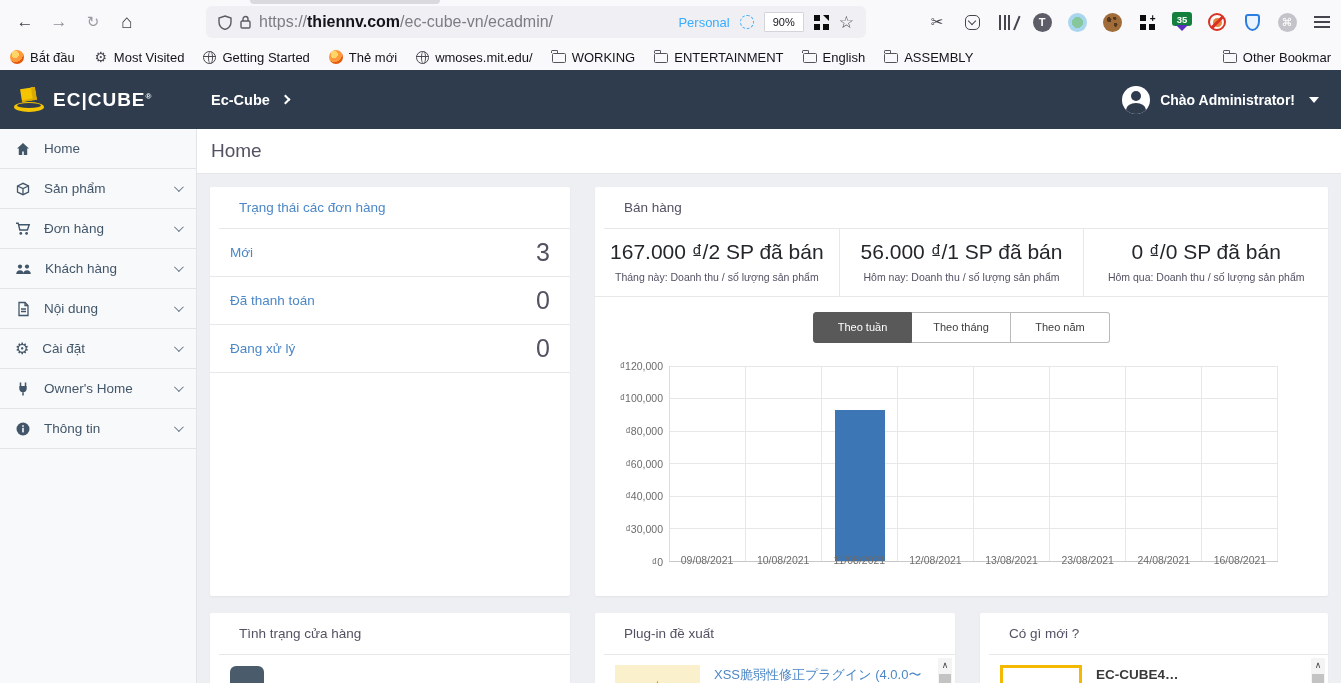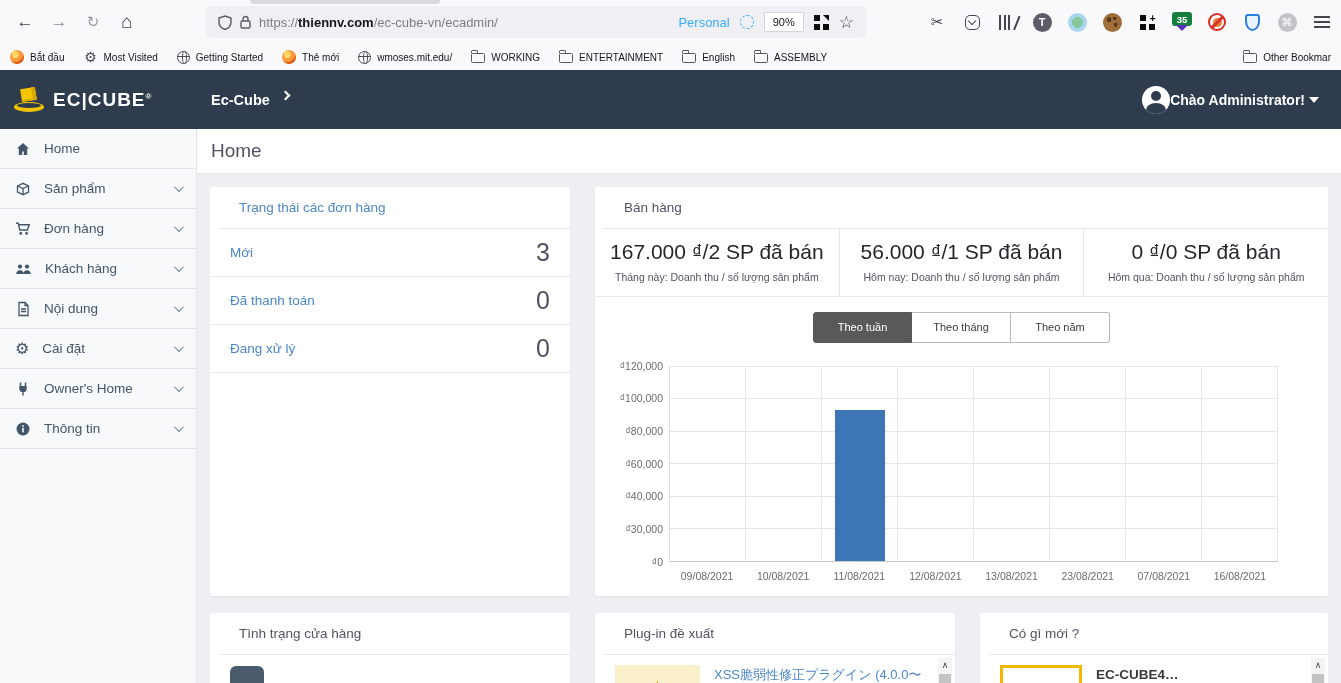--- a/index.html
+++ b/index.html
@@ -14,21 +14,21 @@
   .nav-btn { width:34px; height:32px; display:flex; align-items:center; justify-content:center;
     color:#45454e; font-size:17px; border-radius:4px; }
   .nav-btn.back::before { content:"\2190"; }
   .nav-btn.fwd::before { content:"\2192"; color:#8f8f98; }
   .nav-btn.reload::before { content:"\21BB"; color:#9a9aa3; font-size:15px; }
   .nav-btn.home::before { content:"\2302"; font-size:19px; }
   .urlbar { width:660px; height:32px; margin-left:62px; background:#f0f0f4; border-radius:6px;
     display:flex; align-items:center; padding:0 12px; gap:8px; }
   .ico-shield { width:14px; height:15px; }
   .ico-lock { width:11px; height:14px; }
-  .url-text { font-size:13px; color:#7c7c85; white-space:nowrap; }
+  .url-text { font-size:16px; color:#7c7c85; white-space:nowrap; }
   .url-text b { color:#15141a; font-weight:700; }
   .url-right { margin-left:auto; display:flex; align-items:center; gap:10px; }
   .container-label { font-size:13px; }
   .fingerprint { width:14px; height:14px; border:1.6px dashed #37adff; border-radius:50%; }
   .zoom-pill { background:#fff; border:1px solid #d4d4da; border-radius:1px; font-size:11px;
     color:#15141a; padding:3px 8px; }
   .bento { width:15px; height:15px; position:relative; }
   .bento i { position:absolute; width:6px; height:6px; background:#0c0c0d; }
   .bento i:nth-child(1){ left:0; top:0; } .bento i:nth-child(2){ left:0; bottom:0; }
   .bento i:nth-child(3){ right:0; bottom:0; }
@@ -70,21 +70,21 @@
   .zshield { width:15px; height:17px; border:2.2px solid #2a7de1; background:#eaf3ff;
     border-radius:3px 3px 50% 50% / 3px 3px 58% 58%; }
   .clover { width:19px; height:19px; border-radius:50%; background:#c3c3ca; color:#fff;
     font-size:11px; display:flex; align-items:center; justify-content:center; }
   .clover::before { content:"\2318"; }
   .hamburger { width:16px; height:12px; border-top:2px solid #45454e; border-bottom:2px solid #45454e;
     position:relative; }
   .hamburger::before { content:""; position:absolute; left:0; right:0; top:3px; height:2px; background:#45454e; }
 
   .bookmarks { height:26px; display:flex; align-items:center; padding:0 10px; gap:19px;
-    font-size:10px; color:#15141a; white-space:nowrap; }
+    font-size:13px; color:#15141a; white-space:nowrap; }
   .bm { display:flex; align-items:center; gap:6px; }
   .bm-spacer { flex:1; }
   .bmi { width:14px; height:14px; display:inline-flex; align-items:center; justify-content:center; flex:0 0 auto; }
   .bmi.ff { border-radius:50%;
     background:radial-gradient(circle at 38% 32%, #ffd567 0 28%, #ff9a3c 29% 58%, #e4590b 59%); }
   .bmi.gear::before { content:"\2699"; font-size:14px; color:#4a4a52; }
   .bmi.globe { width:13px; height:13px; border:1.3px solid #4a4a52; border-radius:50%; position:relative; }
   .bmi.globe::before { content:""; position:absolute; left:4px; top:-1px; bottom:-1px; width:3px;
     border-left:1.3px solid #4a4a52; border-right:1.3px solid #4a4a52; border-radius:50%; }
   .bmi.globe::after { content:""; position:absolute; left:-1px; right:-1px; top:4.2px; height:1.3px; background:#4a4a52; }
@@ -96,24 +96,24 @@
   .app-header { height:59px; background:#2e3c4e; display:flex; align-items:center; color:#fff; }
   .logo-box { width:197px; display:flex; align-items:center; gap:9px; padding-left:14px; }
   .logo-hat { position:relative; width:30px; height:26px; flex:0 0 auto; }
   .logo-hat .brim { position:absolute; bottom:1px; left:0; width:30px; height:10px; background:#f5c400; border-radius:50%; }
   .logo-hat .brim::before { content:""; position:absolute; left:3px; top:1px; width:24px; height:5px;
     background:#2e3c4e; border-radius:50%; }
   .logo-hat .cube { position:absolute; left:7px; top:1px; width:15px; height:13px; background:#f5c400;
     transform:rotate(-9deg); box-shadow:inset -4px -2px 0 #d9a900; }
   .logo-text { font-size:19px; font-weight:700; letter-spacing:1px; white-space:nowrap; }
   .logo-reg { font-size:8px; vertical-align:super; }
-  .breadcrumb { margin-left:14px; font-size:14.5px; font-weight:700; display:flex; gap:12px; }
+  .breadcrumb { margin-left:14px; font-size:14.5px; font-weight:700; display:flex; align-items:center; gap:12px; }
   .crumb-chevron { width:7px; height:7px; border-right:2.4px solid #fff; border-top:2.4px solid #fff;
     transform:rotate(45deg); }
-  .header-right { margin-left:auto; display:flex; align-items:center; padding-right:22px; }
+  .header-right { margin-left:auto; display:flex; align-items:center; gap:10px; padding-right:22px; }
   .avatar { width:28px; height:28px; border-radius:50%; background:#fff; position:relative; overflow:hidden; }
   .avatar::before { content:""; position:absolute; left:9px; top:5px; width:10px; height:10px;
     border-radius:50%; background:#2e3c4e; }
   .avatar::after { content:""; position:absolute; left:4px; top:17px; width:20px; height:14px;
     border-radius:50% 50% 0 0; background:#2e3c4e; }
   .greeting { font-size:14px; font-weight:700; }
   .caret-down { width:0; height:0; border-left:5px solid transparent; border-right:5px solid transparent;
     border-top:6px solid #fff; margin-left:4px; }
 
   
@@ -155,21 +155,21 @@
   .tab.active { background:#595959; border-color:#595959; color:#fff; }
 
   .chart-wrap { position:relative; height:238px; margin:8px 16px 0 16px; }
   .chart-plot { position:absolute; left:58px; right:34px; top:14px; bottom:28px;
     border-left:1px solid #dedede; border-bottom:1px solid #c8c8c8; }
   .hline { position:absolute; left:0; right:0; height:1px; background:#e7e7e7; }
   .vline { position:absolute; top:0; bottom:0; width:1px; background:#e7e7e7; transform:translateX(-1px); }
   .bar { position:absolute; bottom:0; }
   .chart-ylabels { position:absolute; left:0; width:52px; top:14px; bottom:28px; }
   .ylab { position:absolute; right:0; width:100%; text-align:right; font-size:10.5px; color:#6b6b6b; }
-  .chart-xlabels { position:absolute; left:58px; right:34px; bottom:4px; height:16px; }
+  .chart-xlabels { position:absolute; left:58px; right:34px; bottom:20px; height:16px; }
   .xlab { position:absolute; transform:translateX(-50%); font-size:10.5px; color:#6b6b6b; white-space:nowrap; }
 
   .card-store { width:360px; height:150px; flex:0 0 auto; }
   .store-icon { width:34px; height:22px; background:#4a5b6c; border-radius:6px; margin:11px 0 0 20px; }
   .card-plugins { width:360px; height:150px; flex:0 0 auto; position:relative; }
   .card-news { flex:1; height:150px; min-width:0; position:relative; }
   .mini-item { display:flex; gap:14px; padding:10px 20px 0 20px; align-items:flex-start; }
   .thumb-plugin { width:85px; height:44px; background:#faf0cc; flex:0 0 auto;
     display:flex; align-items:center; justify-content:center; color:#e5a100; font-size:16px; }
   .thumb-plugin::before { content:"\2605"; }
@@ -462,21 +462,21 @@
                 <div class="vline" style="left: 87.5%;"></div>
                 <div class="vline" style="left: 100%;"></div>
               </div>
             <div class="chart-xlabels">
                 <div class="xlab" style="left: 6.25%;">09/08/2021</div>
                 <div class="xlab" style="left: 18.75%;">10/08/2021</div>
                 <div class="xlab" style="left: 31.25%;">11/08/2021</div>
                 <div class="xlab" style="left: 43.75%;">12/08/2021</div>
                 <div class="xlab" style="left: 56.25%;">13/08/2021</div>
                 <div class="xlab" style="left: 68.75%;">23/08/2021</div>
-                <div class="xlab" style="left: 81.25%;">07/08/2021</div>
+                <div class="xlab" style="left: 81.25%;">24/08/2021</div>
                 <div class="xlab" style="left: 93.75%;">16/08/2021</div>
               </div>
           </div>
         </div>
       </div>
 
       <div class="row2">
 
         <div class="card card-store">
           <div class="card-head">Tình trạng cửa hàng</div>

